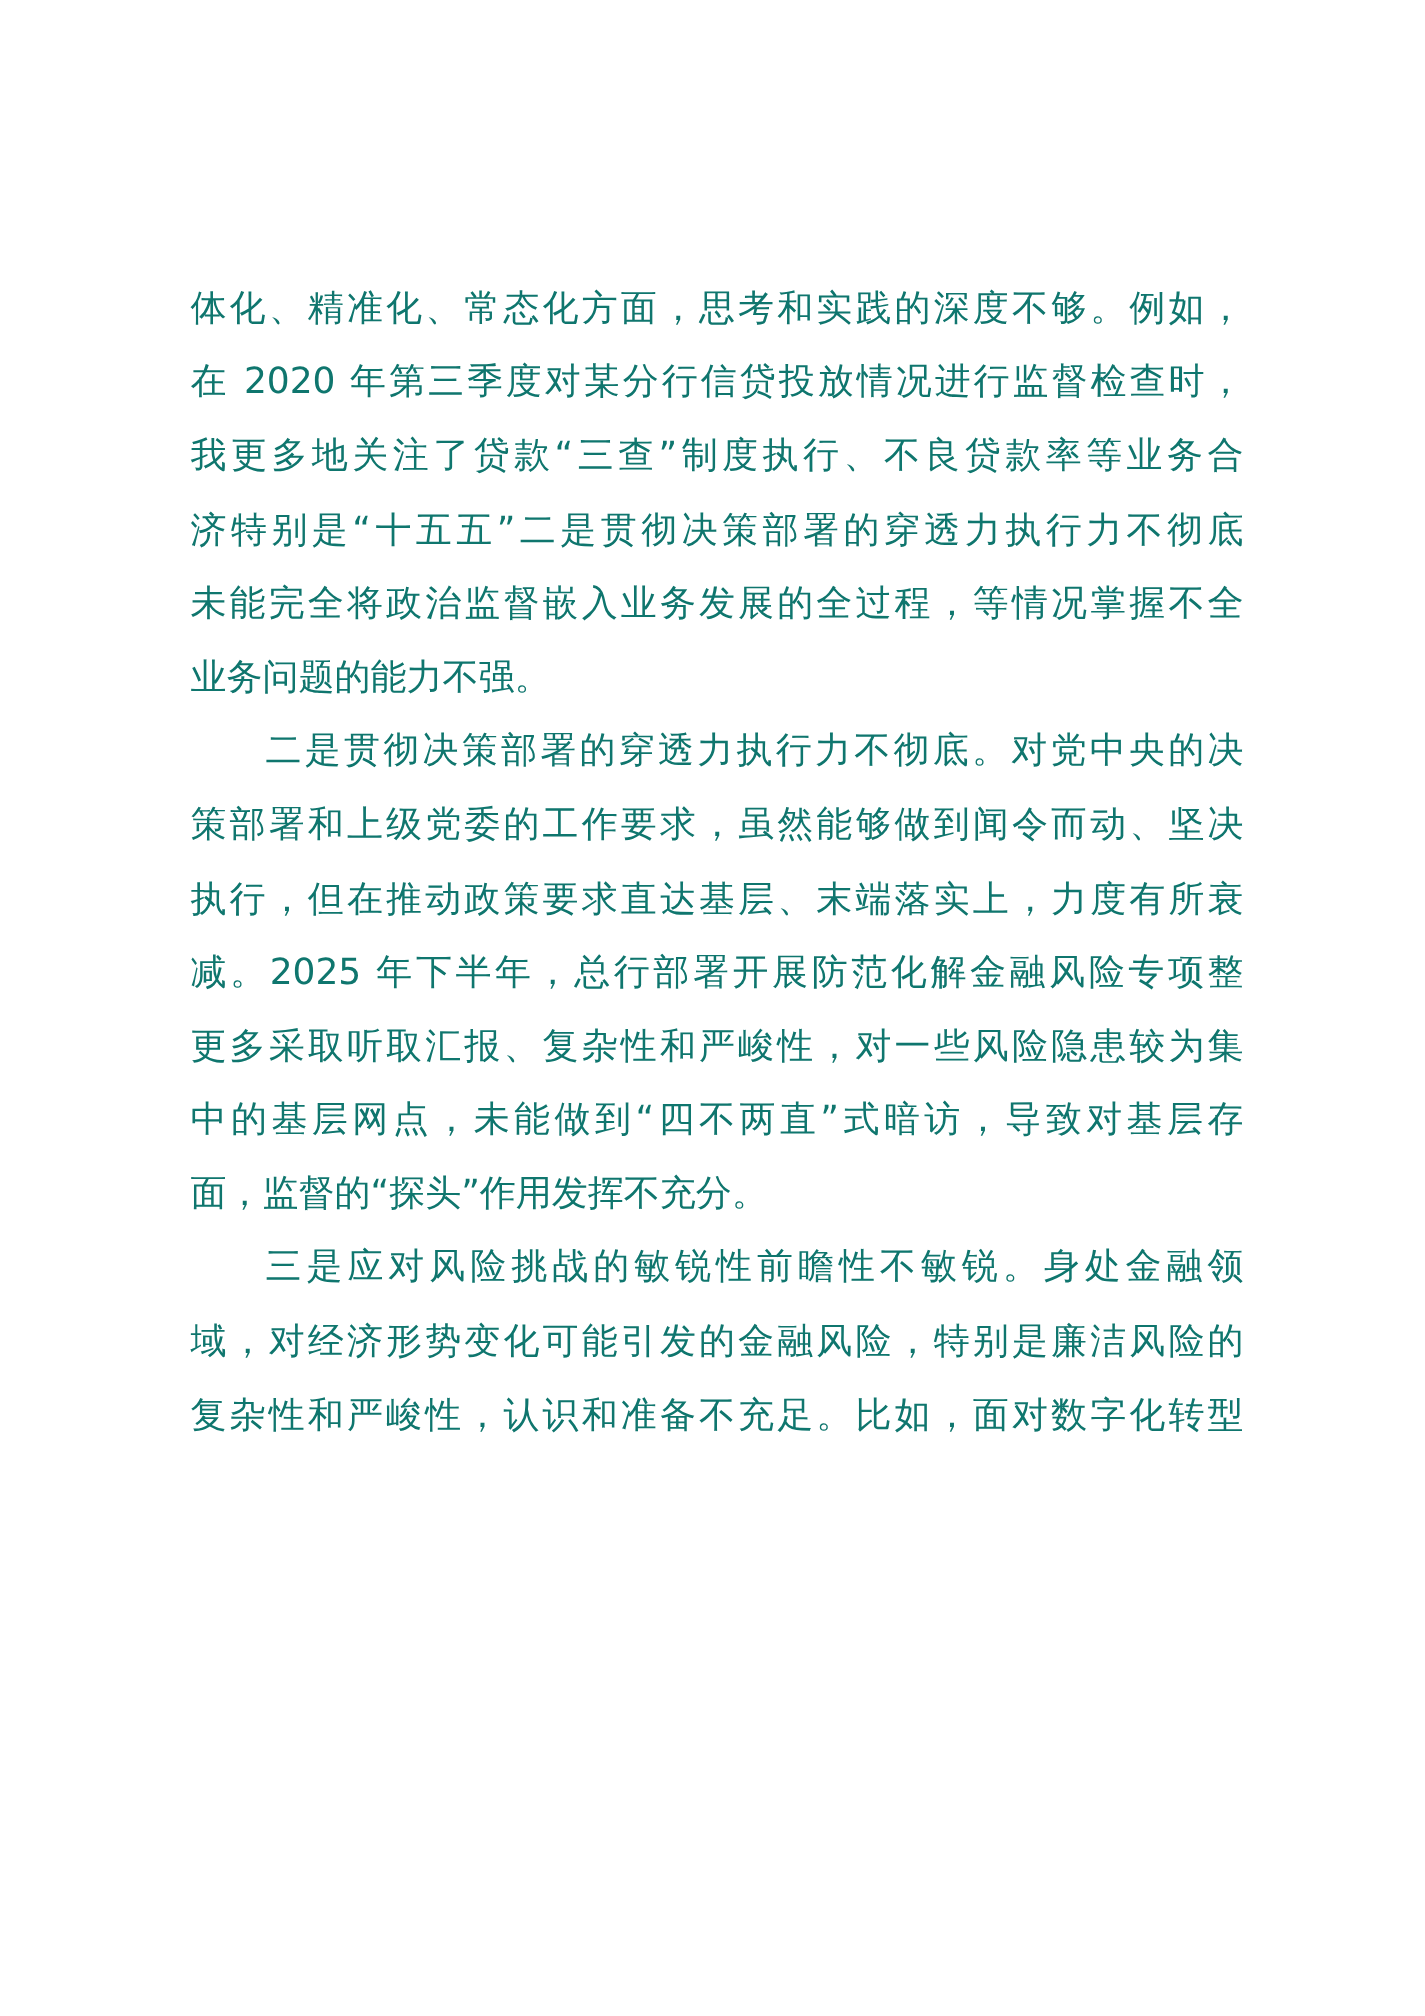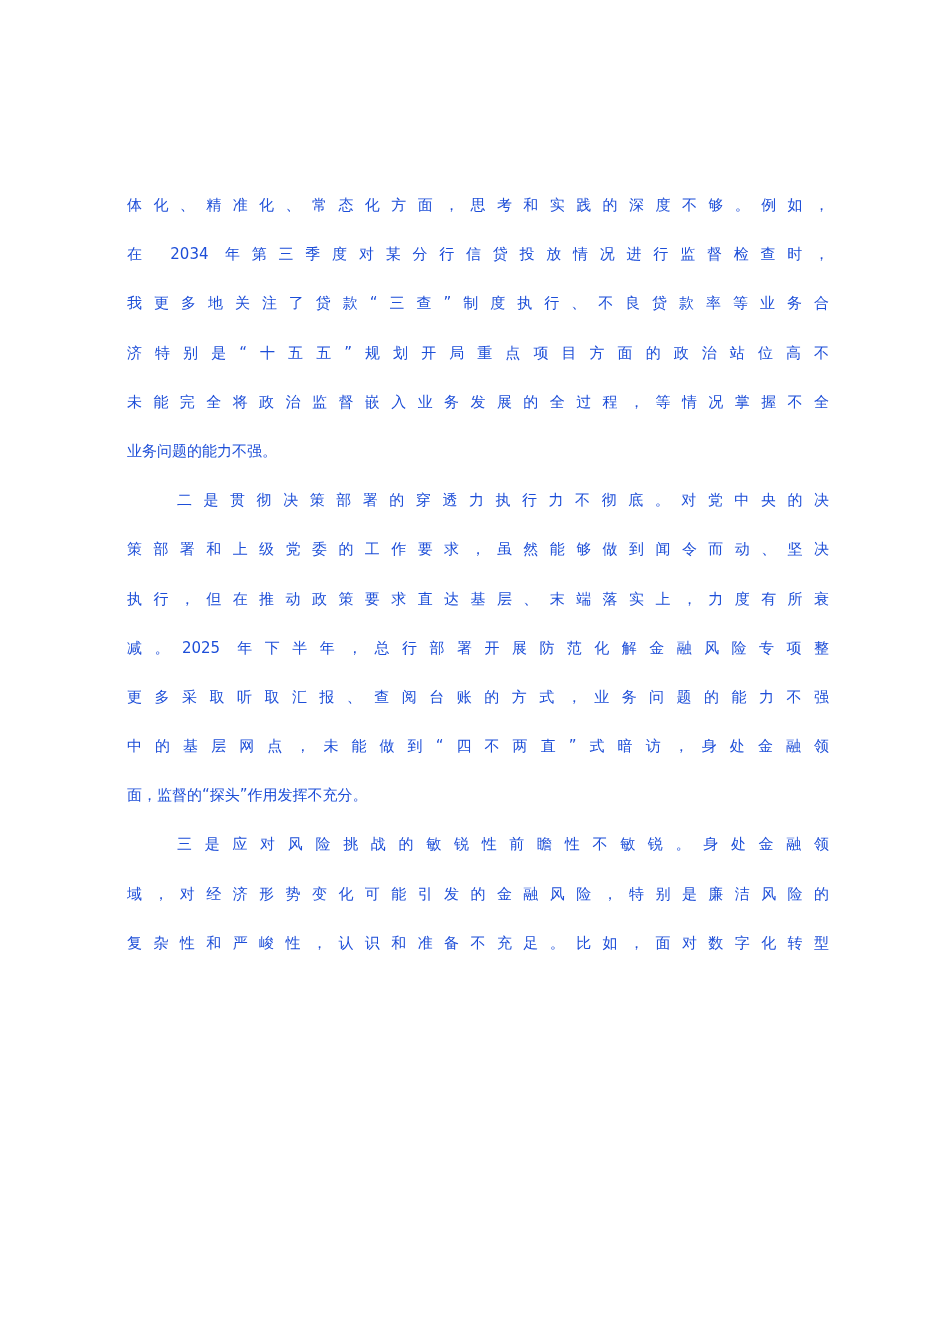--- a/index.html
+++ b/index.html
@@ -19,23 +19,23 @@
       top: 0;
       width: 950px;
       height: 1344px;
       background: #ffffff;
     }
     .content {
       position: absolute;
       left: 127px;
       top: 181px;
       width: 702px;
-      color: #1d4ed8;
+      color: #0f766e;
       font-family: "DejaVu Sans", "Liberation Sans", sans-serif;
-      font-size: 15px;
+      font-size: 24px;
       line-height: 49.2px;
     }
     .line {
       display: block;
       white-space: nowrap;
       height: 49.2px;
       text-align: justify;
       text-align-last: justify;
       letter-spacing: 0px;
     }
@@ -47,34 +47,34 @@
     }
   </style>
 </head>
 <body>
 
 <div class="page">
   <div class="content">
 
     <div>
       <span class="line">体化、精准化、常态化方面，思考和实践的深度不够。例如，</span>
-      <span class="line">在 2034 年第三季度对某分行信贷投放情况进行监督检查时，</span>
+      <span class="line">在 2020 年第三季度对某分行信贷投放情况进行监督检查时，</span>
       <span class="line">我更多地关注了贷款“三查”制度执行、不良贷款率等业务合</span>
-      <span class="line">济特别是“十五五”规划开局重点项目方面的政治站位高不</span>
+      <span class="line">济特别是“十五五”二是贯彻决策部署的穿透力执行力不彻底</span>
       <span class="line">未能完全将政治监督嵌入业务发展的全过程，等情况掌握不全</span>
       <span class="line last">业务问题的能力不强。</span>
     </div>
 
     <div>
       <span class="line indent">二是贯彻决策部署的穿透力执行力不彻底。对党中央的决</span>
       <span class="line">策部署和上级党委的工作要求，虽然能够做到闻令而动、坚决</span>
       <span class="line">执行，但在推动政策要求直达基层、末端落实上，力度有所衰</span>
       <span class="line">减。2025 年下半年，总行部署开展防范化解金融风险专项整</span>
-      <span class="line">更多采取听取汇报、查阅台账的方式，业务问题的能力不强</span>
-      <span class="line">中的基层网点，未能做到“四不两直”式暗访，身处金融领</span>
+      <span class="line">更多采取听取汇报、复杂性和严峻性，对一些风险隐患较为集</span>
+      <span class="line">中的基层网点，未能做到“四不两直”式暗访，导致对基层存</span>
       <span class="line last">面，监督的“探头”作用发挥不充分。</span>
     </div>
 
     <div>
       <span class="line indent">三是应对风险挑战的敏锐性前瞻性不敏锐。身处金融领</span>
       <span class="line">域，对经济形势变化可能引发的金融风险，特别是廉洁风险的</span>
       <span class="line">复杂性和严峻性，认识和准备不充足。比如，面对数字化转型</span>
     </div>
 
   </div>

